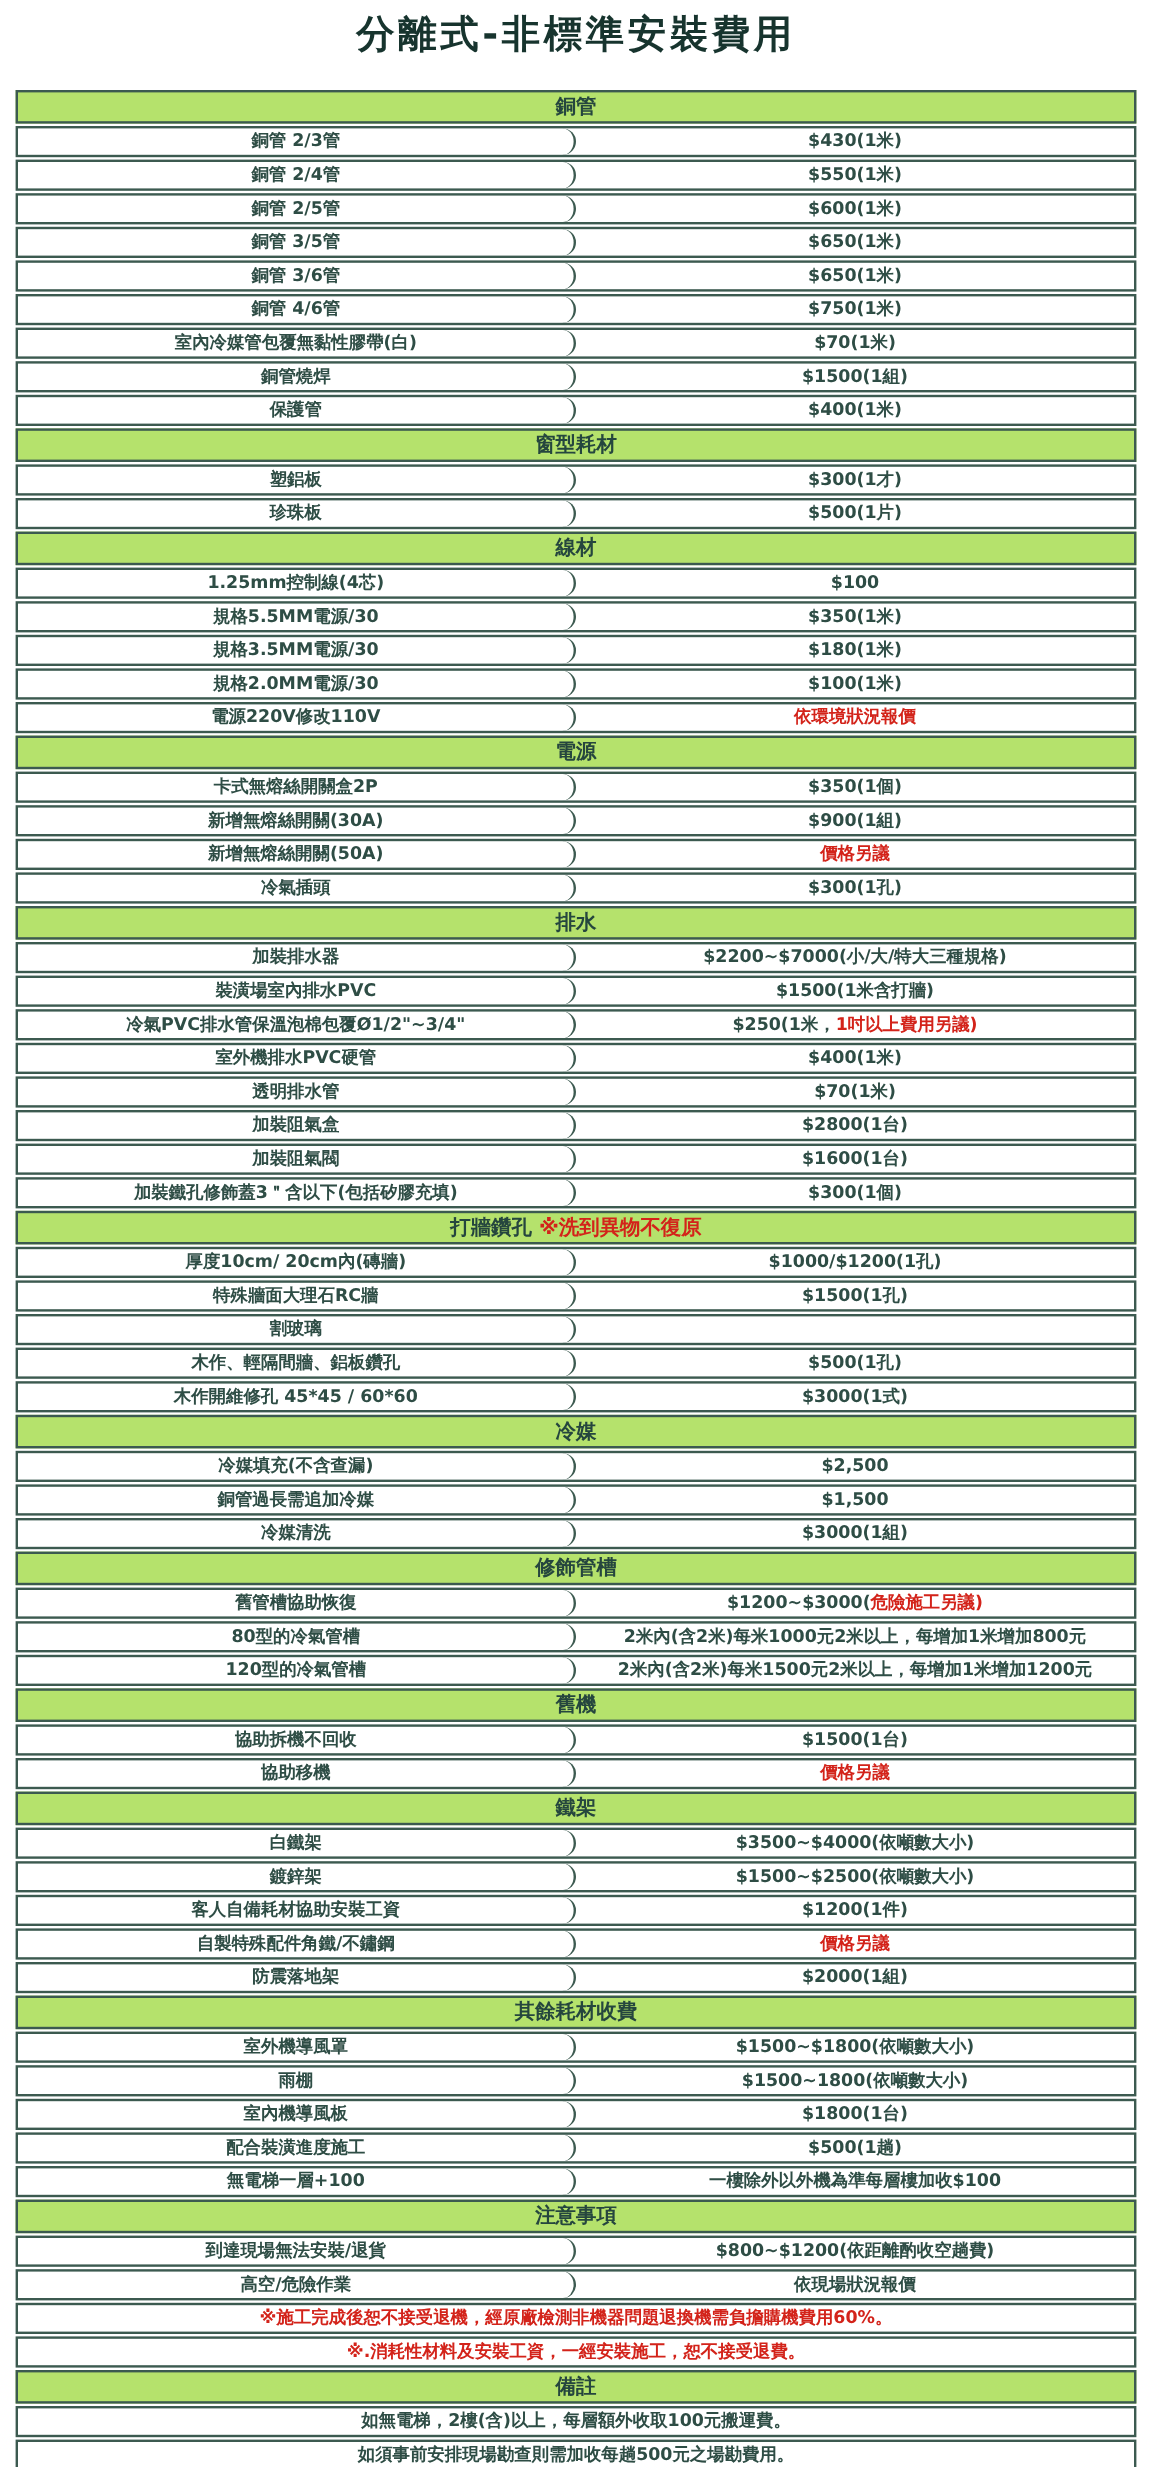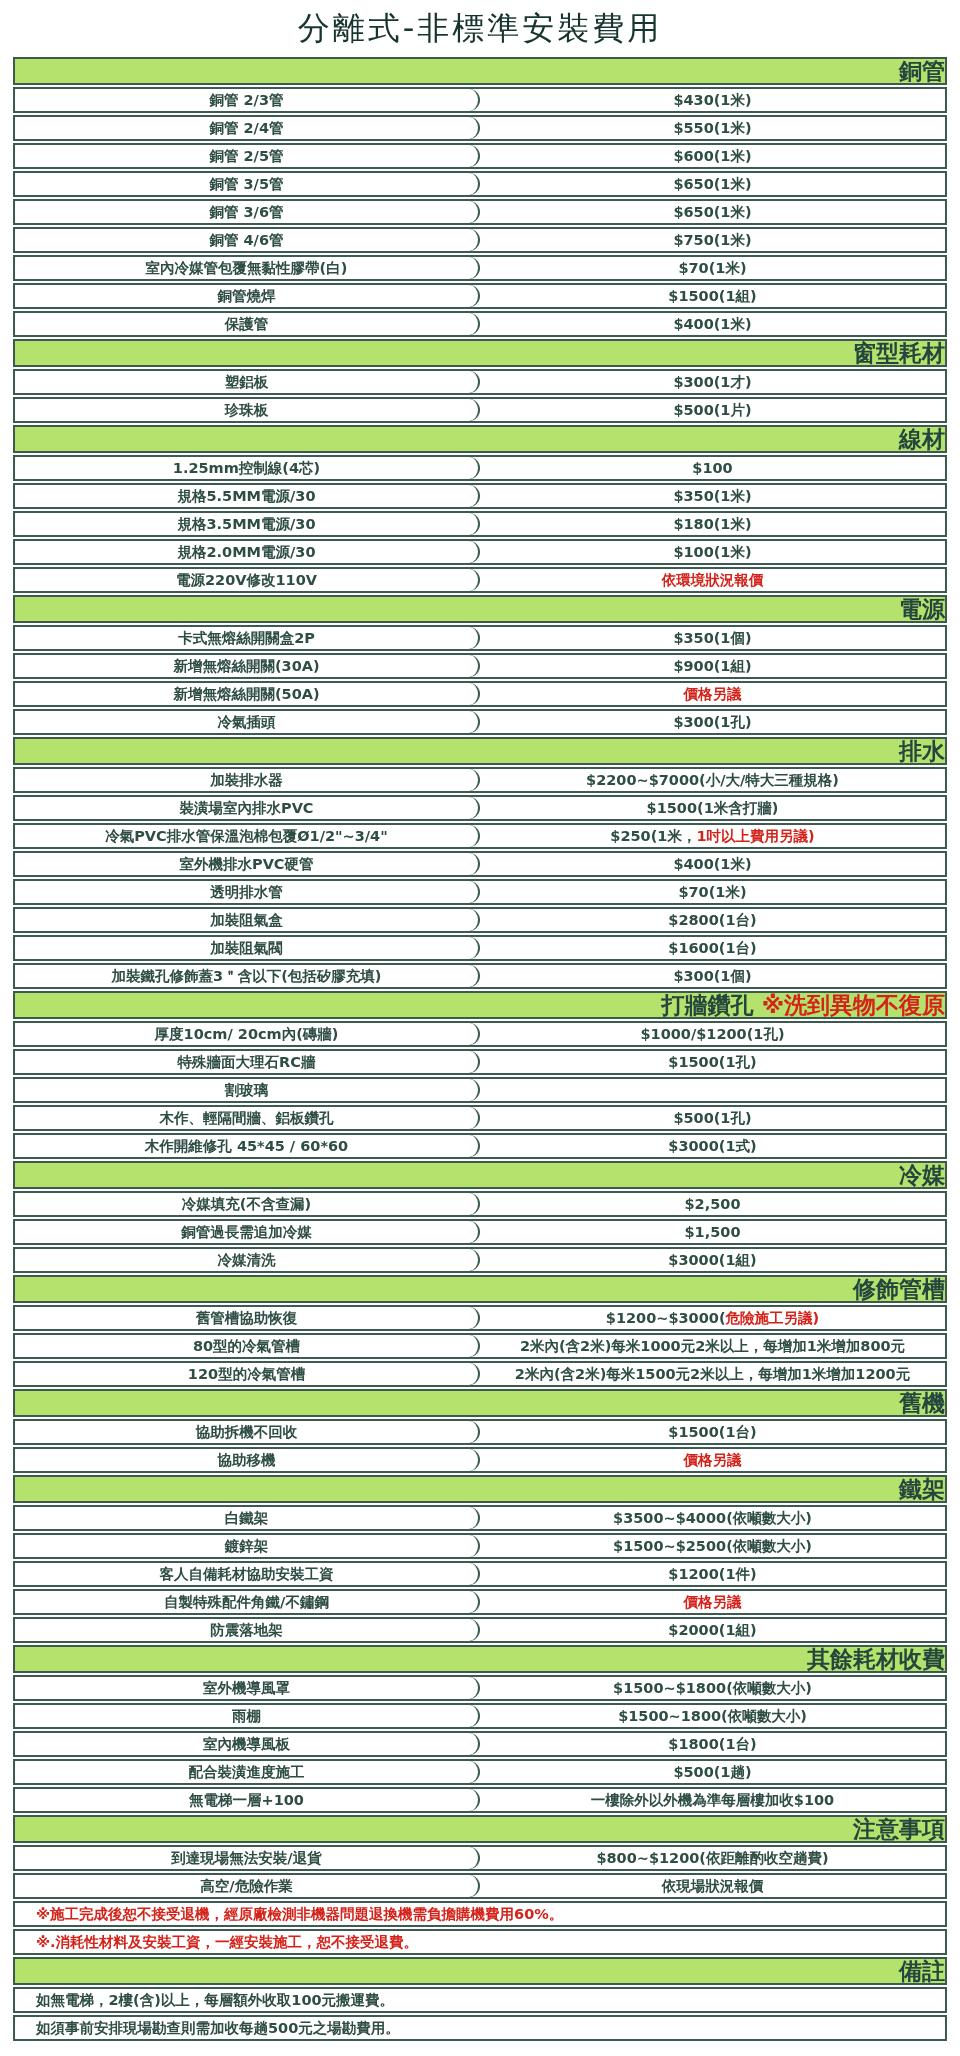--- a/index.html
+++ b/index.html
@@ -11,53 +11,54 @@
   html,body{margin:0;padding:0;}
   body{
     width:960px;
     background:#ffffff;
     font-family:"DejaVu Sans",sans-serif;
     color:var(--text);
   }
   .title{
     text-align:center;
     font-size:32px;
-    font-weight:normal;
+    font-weight:bold;
     letter-spacing:3px;
-    padding:7px 0 6px 0;
+    padding:7px 0 24px 0;
     color:#17342e;
   }
   .table{margin:0 13px 10px 13px;}
   .sec,.trow,.note{
     border:2px solid var(--border);
     margin-bottom:2px;
     font-weight:bold;
     box-sizing:border-box;
   }
   .sec{
     background:var(--hbg);
-    text-align:right;
-    font-size:23px;
+    text-align:center;
+    font-size:17px;
     line-height:24px;
     color:#25463e;
   }
   .trow{display:flex;}
   .cell{
     line-height:20px;
     font-size:14.5px;
     text-align:center;
     padding:1px 4px;
     display:flex;
     align-items:center;
     justify-content:center;
     box-sizing:border-box;
   }
   .item{width:50%;border-right:2px solid var(--border);border-radius:11px;}
   .price{flex:1;}
   .note{
+    text-align:center;
     font-size:14.5px;
     line-height:20px;
     padding:1px 21px;
   }
   .red{color:var(--red);}
 </style>
 </head>
 <body>
 
 <div class="title">分離式-非標準安裝費用</div>

